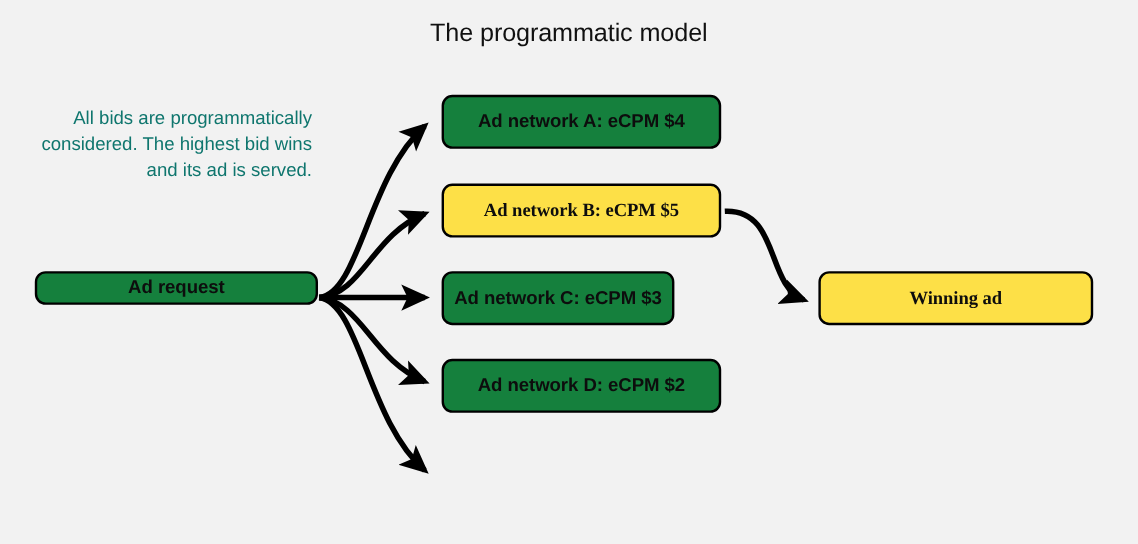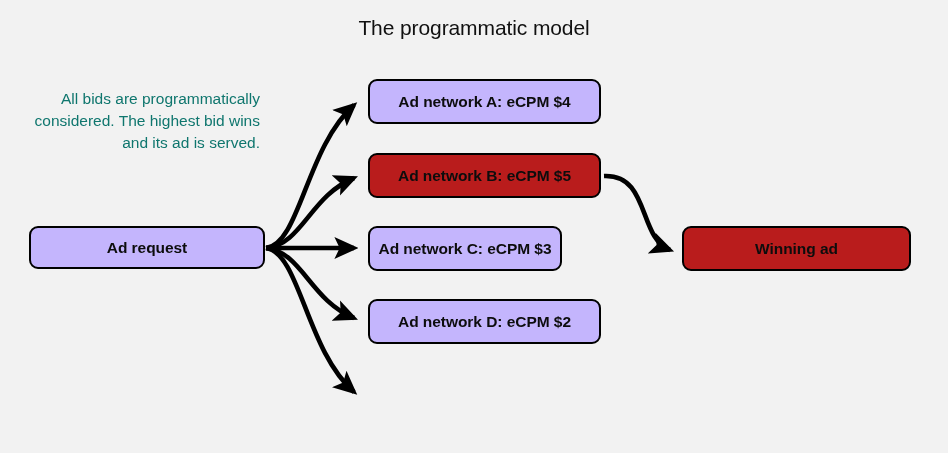--- a/index.html
+++ b/index.html
@@ -51,28 +51,29 @@
     position: absolute;
     box-sizing: border-box;
     border: 2px solid #000000;
     border-radius: 9px;
     display: flex;
     align-items: center;
     justify-content: center;
     font-size: 15.5px;
     font-weight: bold;
     color: #0d0d0d;
-    background: #c4b5fd;
+    background: #15803d;
     letter-spacing: -0.05px;
   }
   .node.green {
-    background: #b91c1c;
+    background: #fde047;
+    font-family: Liberation Serif, serif;
   }
   
-  #node-ad-request { left: 29px;  top: 226px; width: 236px; height: 43px; }
+  #node-ad-request { left: 29px;  top: 226px; width: 236px; height: 28px; }
   #node-network-a  { left: 368px; top: 79px;  width: 233px; height: 45px; }
   #node-network-b  { left: 368px; top: 153px; width: 233px; height: 45px; }
   #node-network-c  { left: 368px; top: 226px; width: 194px; height: 45px; }
   #node-network-d  { left: 368px; top: 299px; width: 233px; height: 45px; }
   #node-network-e  { left: 368px; top: 372px; width: 233px; height: 45px; }
   #node-winning-ad { left: 682px; top: 226px; width: 229px; height: 45px; }
 </style>
 </head>
 <body>
 

